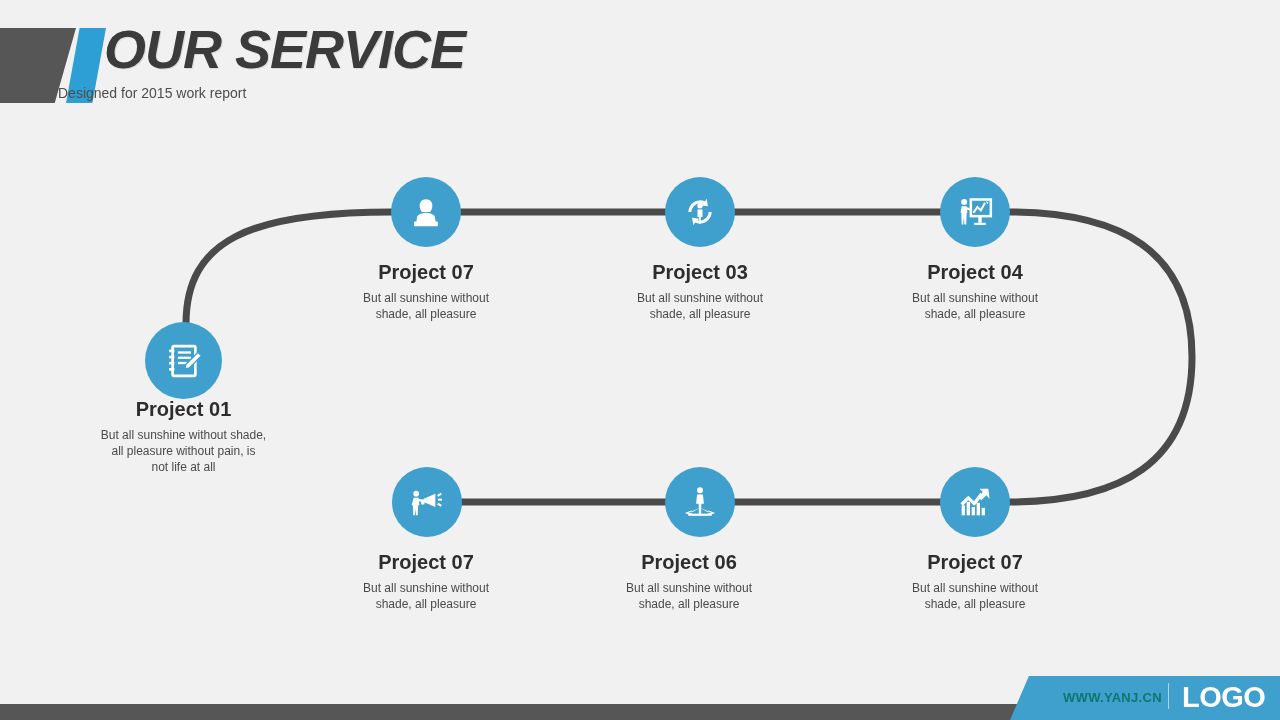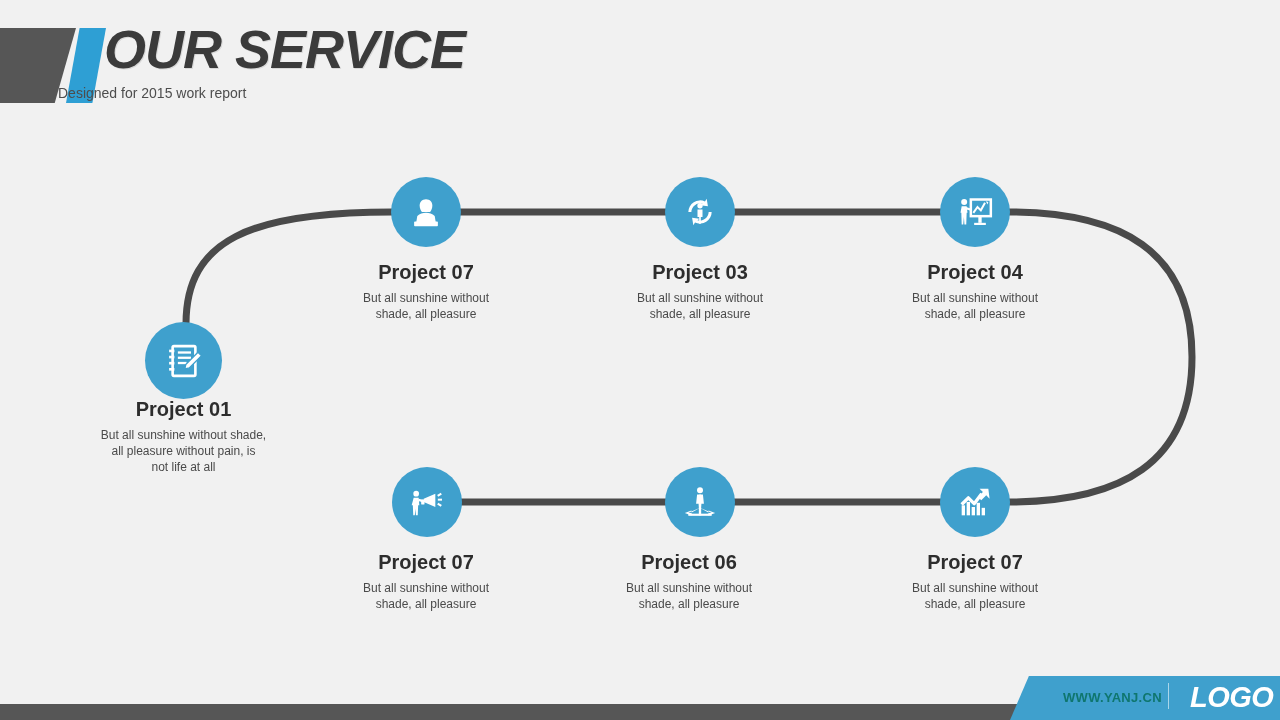--- a/index.html
+++ b/index.html
@@ -143,25 +143,23 @@
     width: 1px;
     height: 26px;
     background: #a9d6ea;
   }
   .footer-logo {
     position: absolute;
     left: 1182px;
     top: 681px;
     font-size: 29px;
     font-weight: bold;
-    font-style: italic;
     color: #ffffff;
     letter-spacing: -0.5px;
     white-space: nowrap;
-    margin-left: 8px;
   }
 </style>
 </head>
 <body>
 
 <div class="header">
   <div class="header-dark-shape"></div>
   <div class="header-blue-bar"></div>
   <div class="page-title">OUR SERVICE</div>
   <div class="page-subtitle">Designed for 2015 work report</div>

